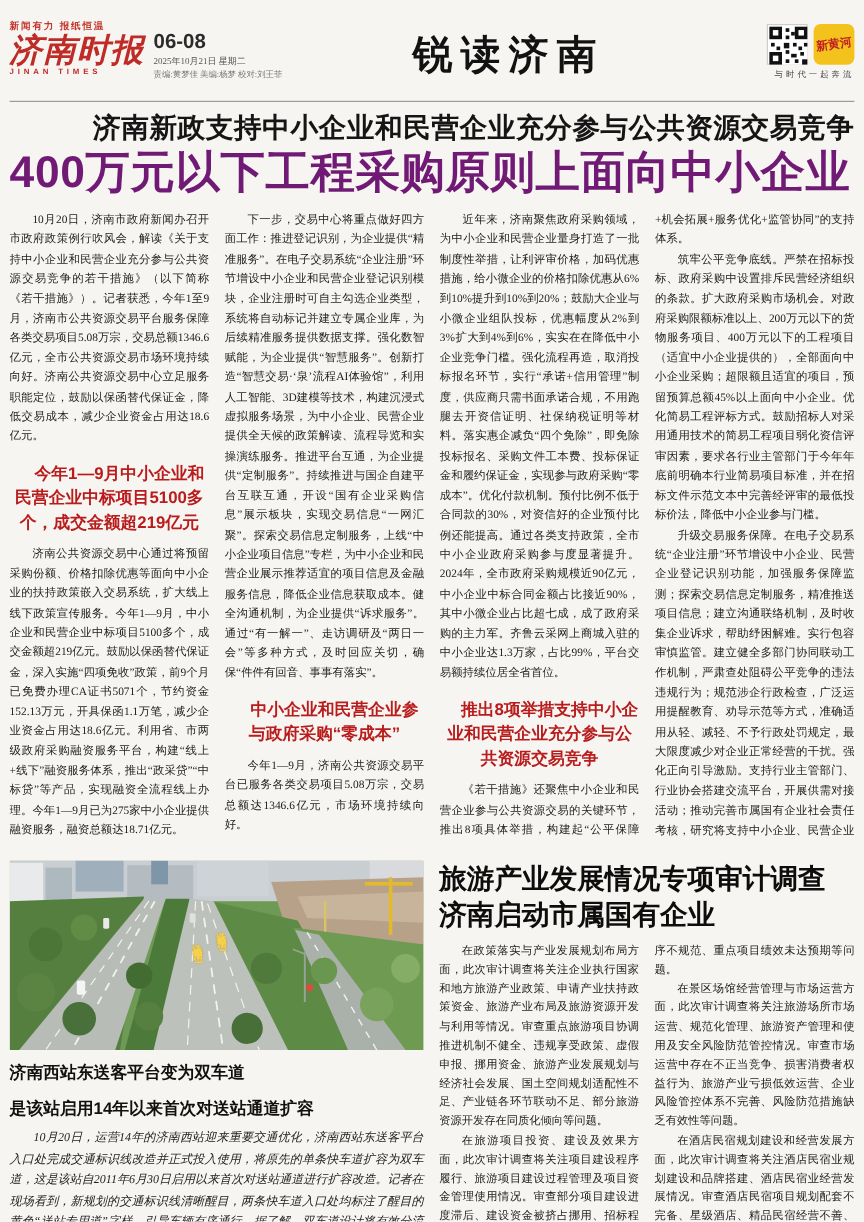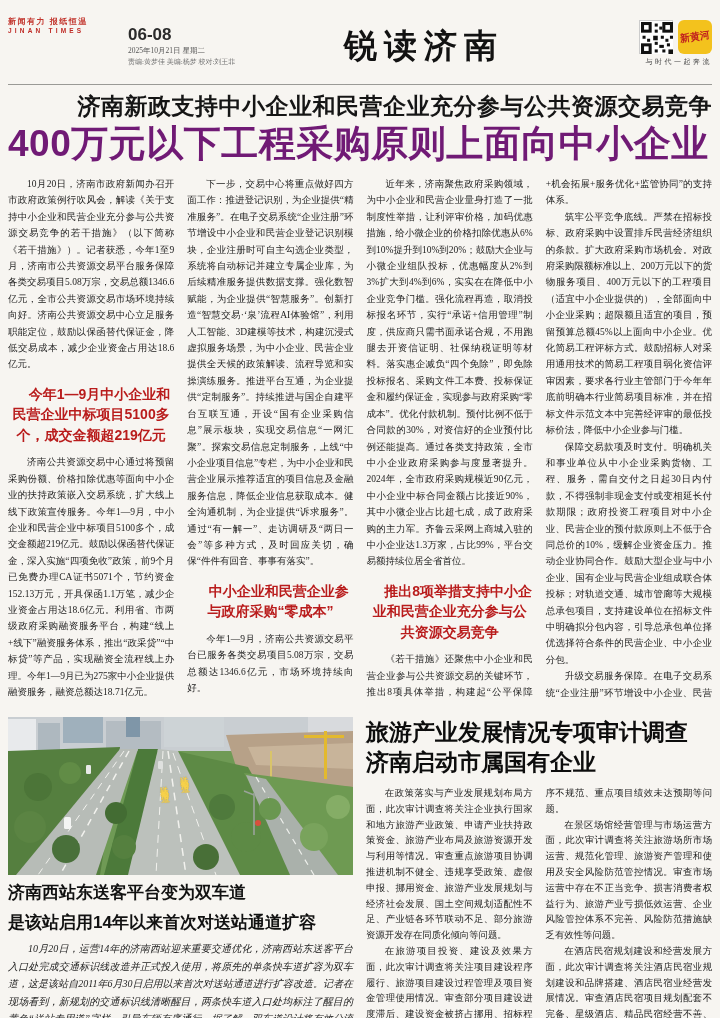--- a/index.html
+++ b/index.html
@@ -52,40 +52,41 @@
   .bottom-left { width:345px; }
   .photo-wrap { position:relative; width:345px; height:158px; overflow:hidden; }
   .photo-wrap svg { display:block; }
   .road-marking {
     position:absolute; color:#f7d14a; font-size:8.5px; font-weight:700;
     writing-mode:vertical-rl; letter-spacing:2px; text-shadow:0 0 1px rgba(0,0,0,.25);
     font-family:"Liberation Sans",sans-serif;
   }
   .rm1 { left:150px; top:62px; transform:rotate(-7deg); }
   .rm2 { left:170px; top:52px; transform:rotate(-7deg); }
-  .photo-title { font-family:"Liberation Sans",sans-serif; font-weight:900; font-size:17px; line-height:24px; color:#111; margin-top:6px; }
+  .photo-title { font-family:"Liberation Sans",sans-serif; font-weight:900; font-size:14px; line-height:24px; color:#111; margin-top:6px; }
   .photo-body { font-style:italic; font-size:10px; line-height:17.5px; text-align:justify; text-indent:2em; margin-top:5px; color:#222; }
 
   .bottom-right { width:346px; }
   .audit-headline { font-family:"Liberation Sans",sans-serif; font-weight:900; font-size:23px; line-height:30px; color:#0d0d0d; }
   .audit-columns {
     margin-top:9px; height:238px;
     column-count:2; column-gap:13px; column-fill:auto;
     font-size:9.4px; line-height:15.8px; text-align:justify;
     overflow:hidden;
   }
 </style>
 </head>
 <body>
 
 <div class="page">
 
   <header class="masthead">
     <div class="mast-left">
       <div class="slogan">新闻有力 报纸恒温</div>
+      <div class="paper-name">济南时报</div>
       <div class="paper-en">JINAN TIMES</div>
     </div>
     <div class="mast-info">
       <div class="pages">06-08</div>
       <div class="date-line">2025年10月21日 星期二</div>
       <div class="editors">责编:黄梦佳 美编:杨梦 校对:刘王菲</div>
     </div>
     <div class="section-title">锐读济南</div>
     <div class="mast-right">
       <div class="mast-right-row">
@@ -134,21 +135,20 @@
       <p class="item-p">10月20日，济南市政府新闻办召开市政府政策例行吹风会，解读《关于支持中小企业和民营企业充分参与公共资源交易竞争的若干措施》（以下简称《若干措施》）。记者获悉，今年1至9月，济南市公共资源交易平台服务保障各类交易项目5.08万宗，交易总额1346.6亿元，全市公共资源交易市场环境持续向好。济南公共资源交易中心立足服务职能定位，鼓励以保函替代保证金，降低交易成本，减少企业资金占用达18.6亿元。</p>
       <p class="item-h">今年1—9月中小企业和民营企业中标项目5100多个，成交金额超219亿元</p>
       <p class="item-p">济南公共资源交易中心通过将预留采购份额、价格扣除优惠等面向中小企业的扶持政策嵌入交易系统，扩大线上线下政策宣传服务。今年1—9月，中小企业和民营企业中标项目5100多个，成交金额超219亿元。鼓励以保函替代保证金，深入实施“四项免收”政策，前9个月已免费办理CA证书5071个，节约资金152.13万元，开具保函1.1万笔，减少企业资金占用达18.6亿元。利用省、市两级政府采购融资服务平台，构建“线上+线下”融资服务体系，推出“政采贷”“中标贷”等产品，实现融资全流程线上办理。今年1—9月已为275家中小企业提供融资服务，融资总额达18.71亿元。</p>
       <p class="item-p">下一步，交易中心将重点做好四方面工作：推进登记识别，为企业提供“精准服务”。在电子交易系统“企业注册”环节增设中小企业和民营企业登记识别模块，企业注册时可自主勾选企业类型，系统将自动标记并建立专属企业库，为后续精准服务提供数据支撑。强化数智赋能，为企业提供“智慧服务”。创新打造“智慧交易·‘泉’流程AI体验馆”，利用人工智能、3D建模等技术，构建沉浸式虚拟服务场景，为中小企业、民营企业提供全天候的政策解读、流程导览和实操演练服务。推进平台互通，为企业提供“定制服务”。持续推进与国企自建平台互联互通，开设“国有企业采购信息”展示板块，实现交易信息“一网汇聚”。探索交易信息定制服务，上线“中小企业项目信息”专栏，为中小企业和民营企业展示推荐适宜的项目信息及金融服务信息，降低企业信息获取成本。健全沟通机制，为企业提供“诉求服务”。通过“有一解一”、走访调研及“两日一会”等多种方式，及时回应关切，确保“件件有回音、事事有落实”。</p>
       <p class="item-h">中小企业和民营企业参与政府采购“零成本”</p>
       <p class="item-p">今年1—9月，济南公共资源交易平台已服务各类交易项目5.08万宗，交易总额达1346.6亿元，市场环境持续向好。</p>
       <p class="item-p">近年来，济南聚焦政府采购领域，为中小企业和民营企业量身打造了一批制度性举措，让利评审价格，加码优惠措施，给小微企业的价格扣除优惠从6%到10%提升到10%到20%；鼓励大企业与小微企业组队投标，优惠幅度从2%到3%扩大到4%到6%，实实在在降低中小企业竞争门槛。强化流程再造，取消投标报名环节，实行“承诺+信用管理”制度，供应商只需书面承诺合规，不用跑腿去开资信证明、社保纳税证明等材料。落实惠企减负“四个免除”，即免除投标报名、采购文件工本费、投标保证金和履约保证金，实现参与政府采购“零成本”。优化付款机制。预付比例不低于合同款的30%，对资信好的企业预付比例还能提高。通过各类支持政策，全市中小企业政府采购参与度显著提升。2024年，全市政府采购规模近90亿元，中小企业中标合同金额占比接近90%，其中小微企业占比超七成，成了政府采购的主力军。齐鲁云采网上商城入驻的中小企业达1.3万家，占比99%，平台交易额持续位居全省首位。</p>
       <p class="item-h">推出8项举措支持中小企业和民营企业充分参与公共资源交易竞争</p>
       <p class="item-p">《若干措施》还聚焦中小企业和民营企业参与公共资源交易的关键环节，推出8项具体举措，构建起“公平保障+机会拓展+服务优化+监管协同”的支持体系。</p>
       <p class="item-p">筑牢公平竞争底线。严禁在招标投标、政府采购中设置排斥民营经济组织的条款。扩大政府采购市场机会。对政府采购限额标准以上、200万元以下的货物服务项目、400万元以下的工程项目（适宜中小企业提供的），全部面向中小企业采购；超限额且适宜的项目，预留预算总额45%以上面向中小企业。优化简易工程评标方式。鼓励招标人对采用通用技术的简易工程项目弱化资信评审因素，要求各行业主管部门于今年年底前明确本行业简易项目标准，并在招标文件示范文本中完善经评审的最低投标价法，降低中小企业参与门槛。</p>
-      <p class="item-p">保障交易款项及时支付。明确机关和事业单位从中小企业采购货物、工程、服务，需自交付之日起30日内付款，不得强制非现金支付或变相延长付款期限；政府投资工程项目对中小企业、民营企业的预付款原则上不低于合同总价的10%，缓解企业资金压力。推动企业协同合作。鼓励大型企业与中小企业、国有企业与民营企业组成联合体投标；对轨道交通、城市管廊等大规模总承包项目，支持建设单位在招标文件中明确拟分包内容，引导总承包单位择优选择符合条件的民营企业、中小企业分包。</p>
       <p class="item-p">升级交易服务保障。在电子交易系统“企业注册”环节增设中小企业、民营企业登记识别功能，加强服务保障监测；探索交易信息定制服务，精准推送项目信息；建立沟通联络机制，及时收集企业诉求，帮助纾困解难。实行包容审慎监管。建立健全多部门协同联动工作机制，严肃查处阻碍公平竞争的违法违规行为；规范涉企行政检查，广泛运用提醒教育、劝导示范等方式，准确适用从轻、减轻、不予行政处罚规定，最大限度减少对企业正常经营的干扰。强化正向引导激励。支持行业主管部门、行业协会搭建交流平台，开展供需对接活动；推动完善市属国有企业社会责任考核，研究将支持中小企业、民营企业参与招标投标情况纳入考核内容，引导国企主动释放合作机会。</p>
     </div>
 
   <div class="bottom">
 
     <div class="bottom-left">
       <div class="photo-wrap">
         <svg width="345" height="158" viewBox="0 0 345 158">
 
           <rect width="345" height="158" fill="#6f9a55"></rect>

